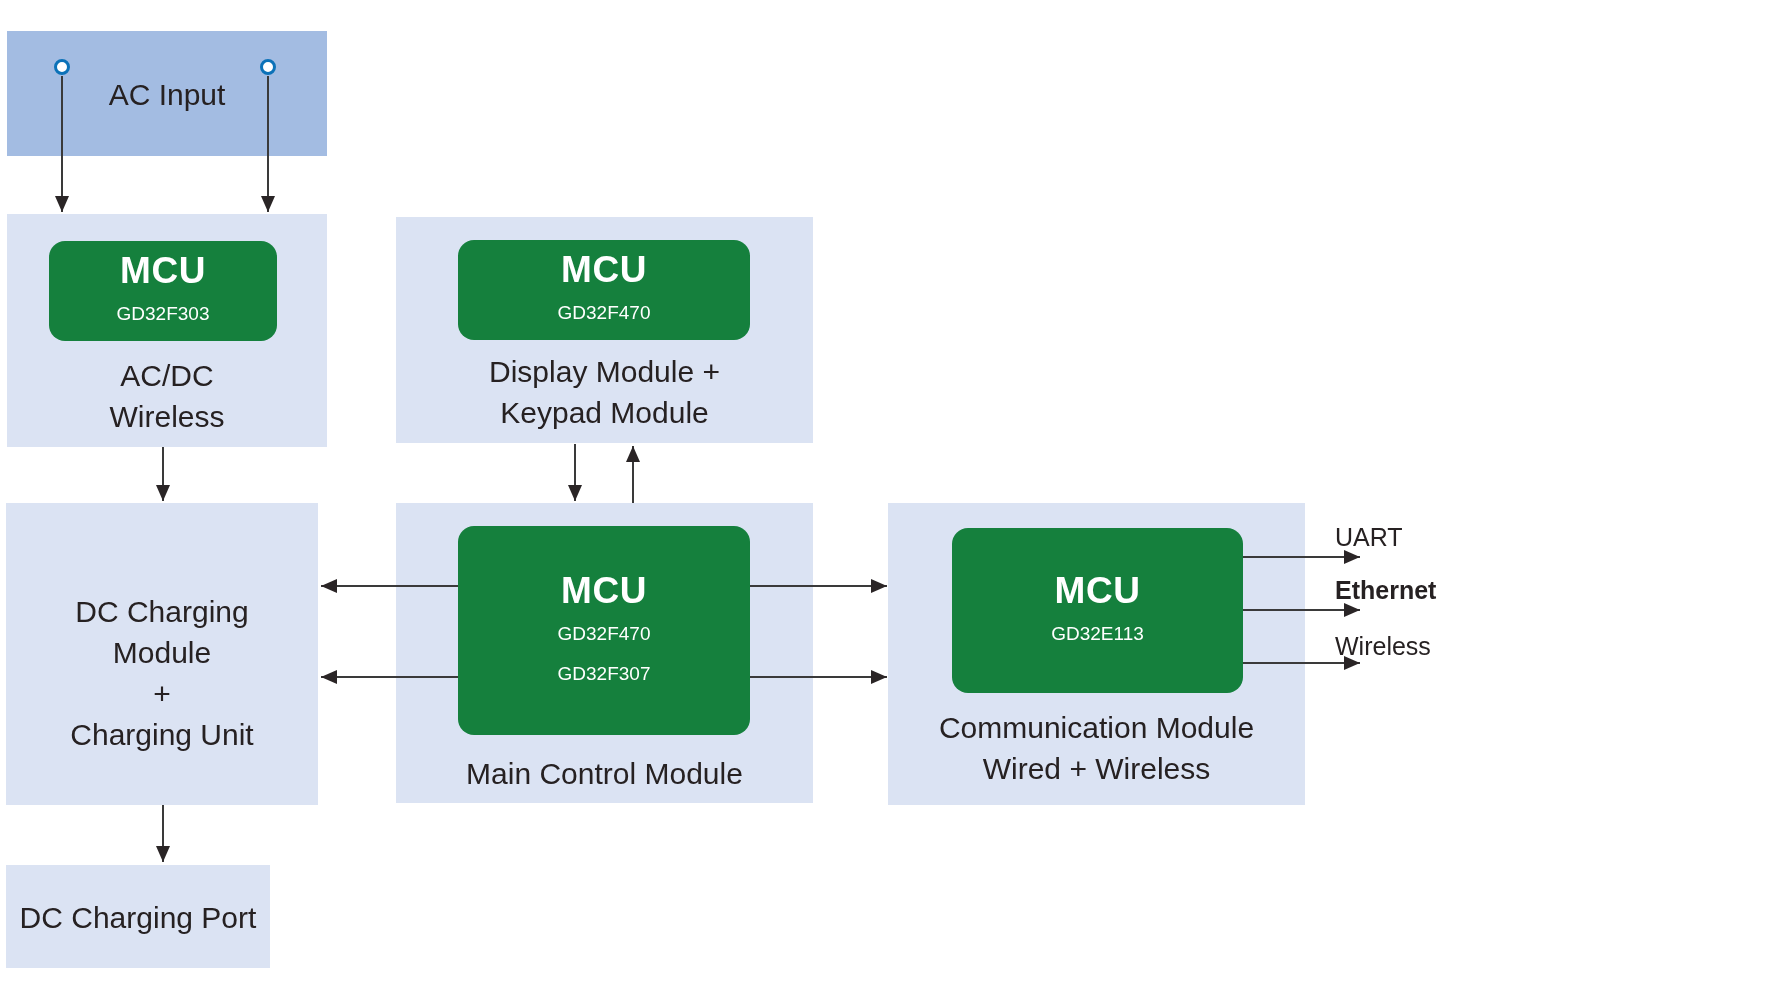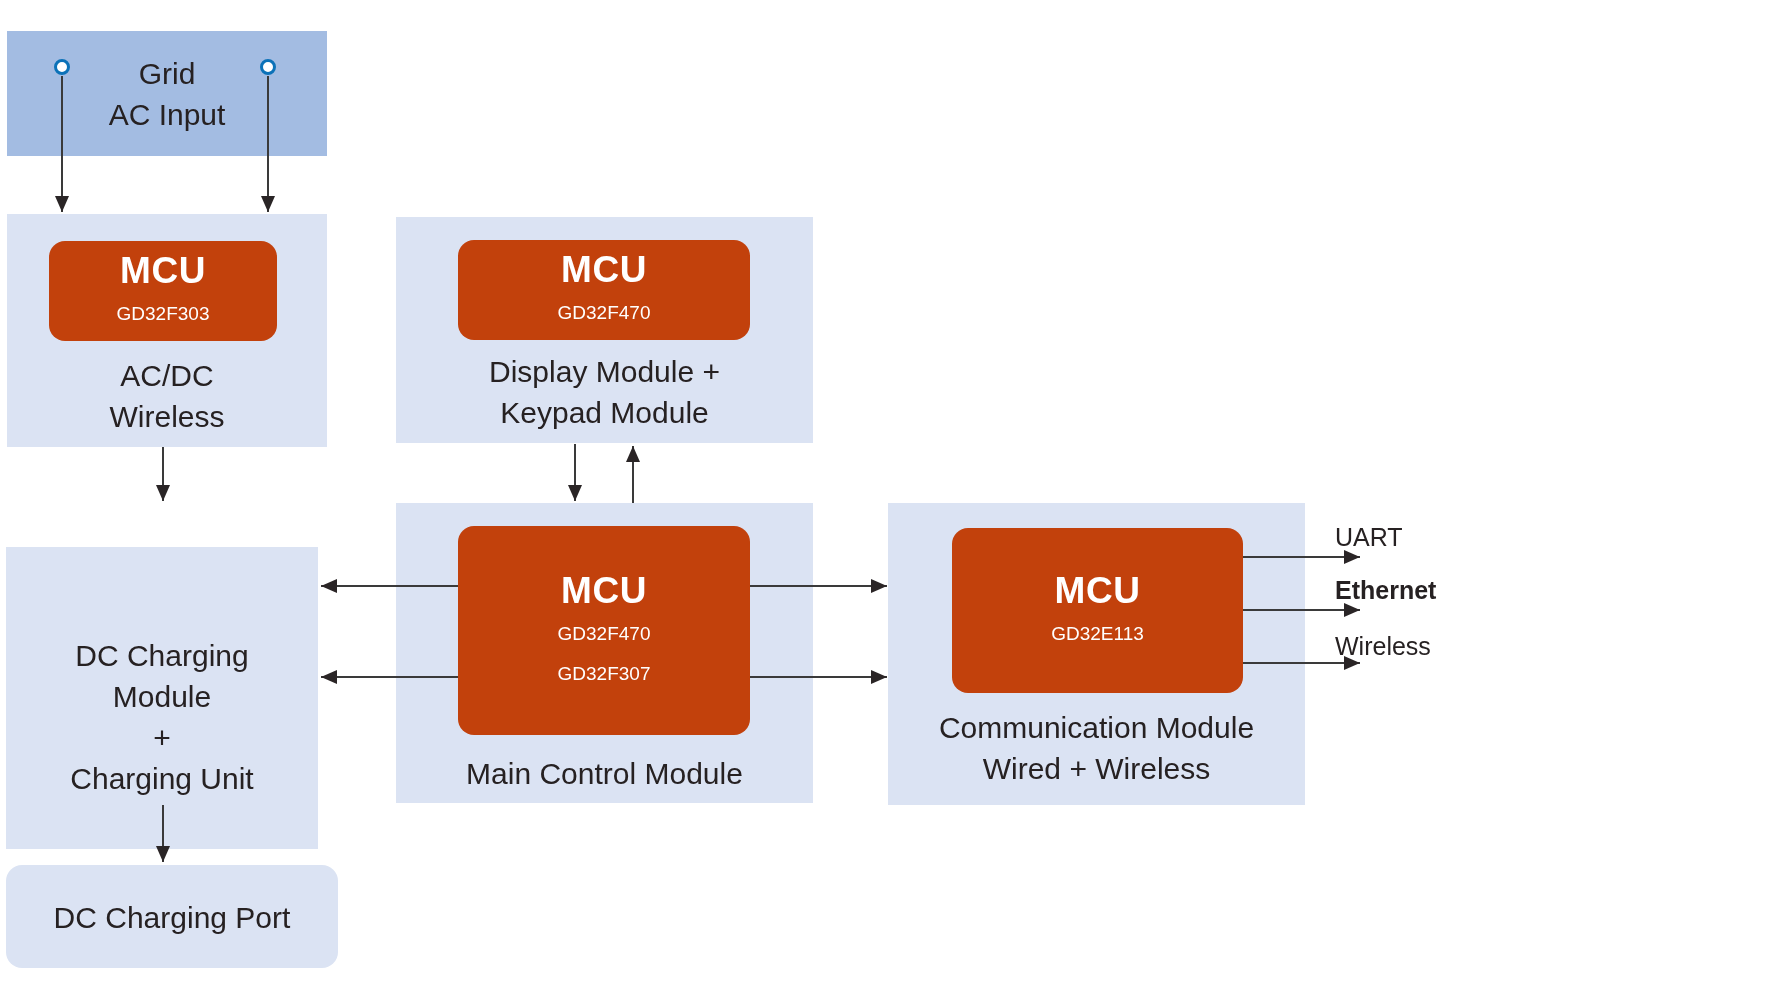--- a/index.html
+++ b/index.html
@@ -9,21 +9,21 @@
     background:#ffffff;
     font-family:"Liberation Sans", sans-serif;
     color:#262122;
     overflow:hidden;
   }
   .box{position:absolute;box-sizing:border-box;}
   .box-light{background:#dbe3f3;}
   .box-medium{background:#a3bce2;}
   .chip{
     position:absolute;box-sizing:border-box;
-    background:#c2410c;border-radius:16px;
+    background:#15803d;border-radius:16px;
     display:flex;flex-direction:column;align-items:center;justify-content:center;
     color:#ffffff;text-align:center;
   }
   .chip-title{font-size:37px;font-weight:700;line-height:46px;letter-spacing:0.5px;}
   .chip-part{font-size:19px;font-weight:400;line-height:40px;}
   .node-label{
     position:absolute;width:100%;text-align:center;
     font-size:30px;line-height:41px;font-weight:400;color:#262122;
   }
   .terminal{
@@ -38,21 +38,20 @@
   svg.arrows{position:absolute;left:0;top:0;pointer-events:none;}
   svg.arrows line{stroke:#3a3a3a;stroke-width:2;}
 </style>
 </head>
 <body>
 
 <div id="stage">
 
   <div class="box box-medium" style="left:7px;top:31px;width:320px;height:125px;">
     <div style="position:absolute;top:50%;left:0;width:100%;transform:translateY(-50%);text-align:center;">
-      <div class="node-label" style="position:static;">Grid</div>
       <div class="node-label" style="position:static;">AC Input</div>
     </div>
   </div>
   <div class="terminal" style="left:54px;top:59px;"></div>
   <div class="terminal" style="left:260px;top:59px;"></div>
 
   <div class="box box-light" style="left:7px;top:214px;width:320px;height:233px;">
     <div style="position:absolute;top:141px;left:0;width:100%;text-align:center;">
       <div class="node-label" style="position:static;">AC/DC</div>
       <div class="node-label" style="position:static;">Wireless</div>
@@ -76,30 +75,30 @@
 
   <div class="box box-light" style="left:396px;top:503px;width:417px;height:300px;">
     <div class="node-label" style="top:250px;">Main Control Module</div>
   </div>
   <div class="chip" style="left:458px;top:526px;width:292px;height:209px;">
     <div class="chip-title">MCU</div>
     <div class="chip-part">GD32F470</div>
     <div class="chip-part">GD32F307</div>
   </div>
 
-  <div class="box box-light" style="left:6px;top:503px;width:312px;height:302px;margin-top:44px;">
+  <div class="box box-light" style="left:6px;top:503px;width:312px;height:302px;">
     <div style="position:absolute;top:88px;left:0;width:100%;text-align:center;">
       <div class="node-label" style="position:static;">DC Charging</div>
       <div class="node-label" style="position:static;">Module</div>
       <div class="node-label" style="position:static;">+</div>
       <div class="node-label" style="position:static;">Charging Unit</div>
     </div>
   </div>
 
-  <div class="box box-light" style="left:6px;top:865px;width:332px;height:103px;border-radius:16px;">
+  <div class="box box-light" style="left:6px;top:865px;width:264px;height:103px;">
     <div class="node-label" style="top:50%;transform:translateY(-50%);">DC Charging Port</div>
   </div>
 
   <div class="box box-light" style="left:888px;top:503px;width:417px;height:302px;">
     <div style="position:absolute;top:204px;left:0;width:100%;text-align:center;">
       <div class="node-label" style="position:static;">Communication Module</div>
       <div class="node-label" style="position:static;">Wired + Wireless</div>
     </div>
   </div>
   <div class="chip" style="left:952px;top:528px;width:291px;height:165px;">

